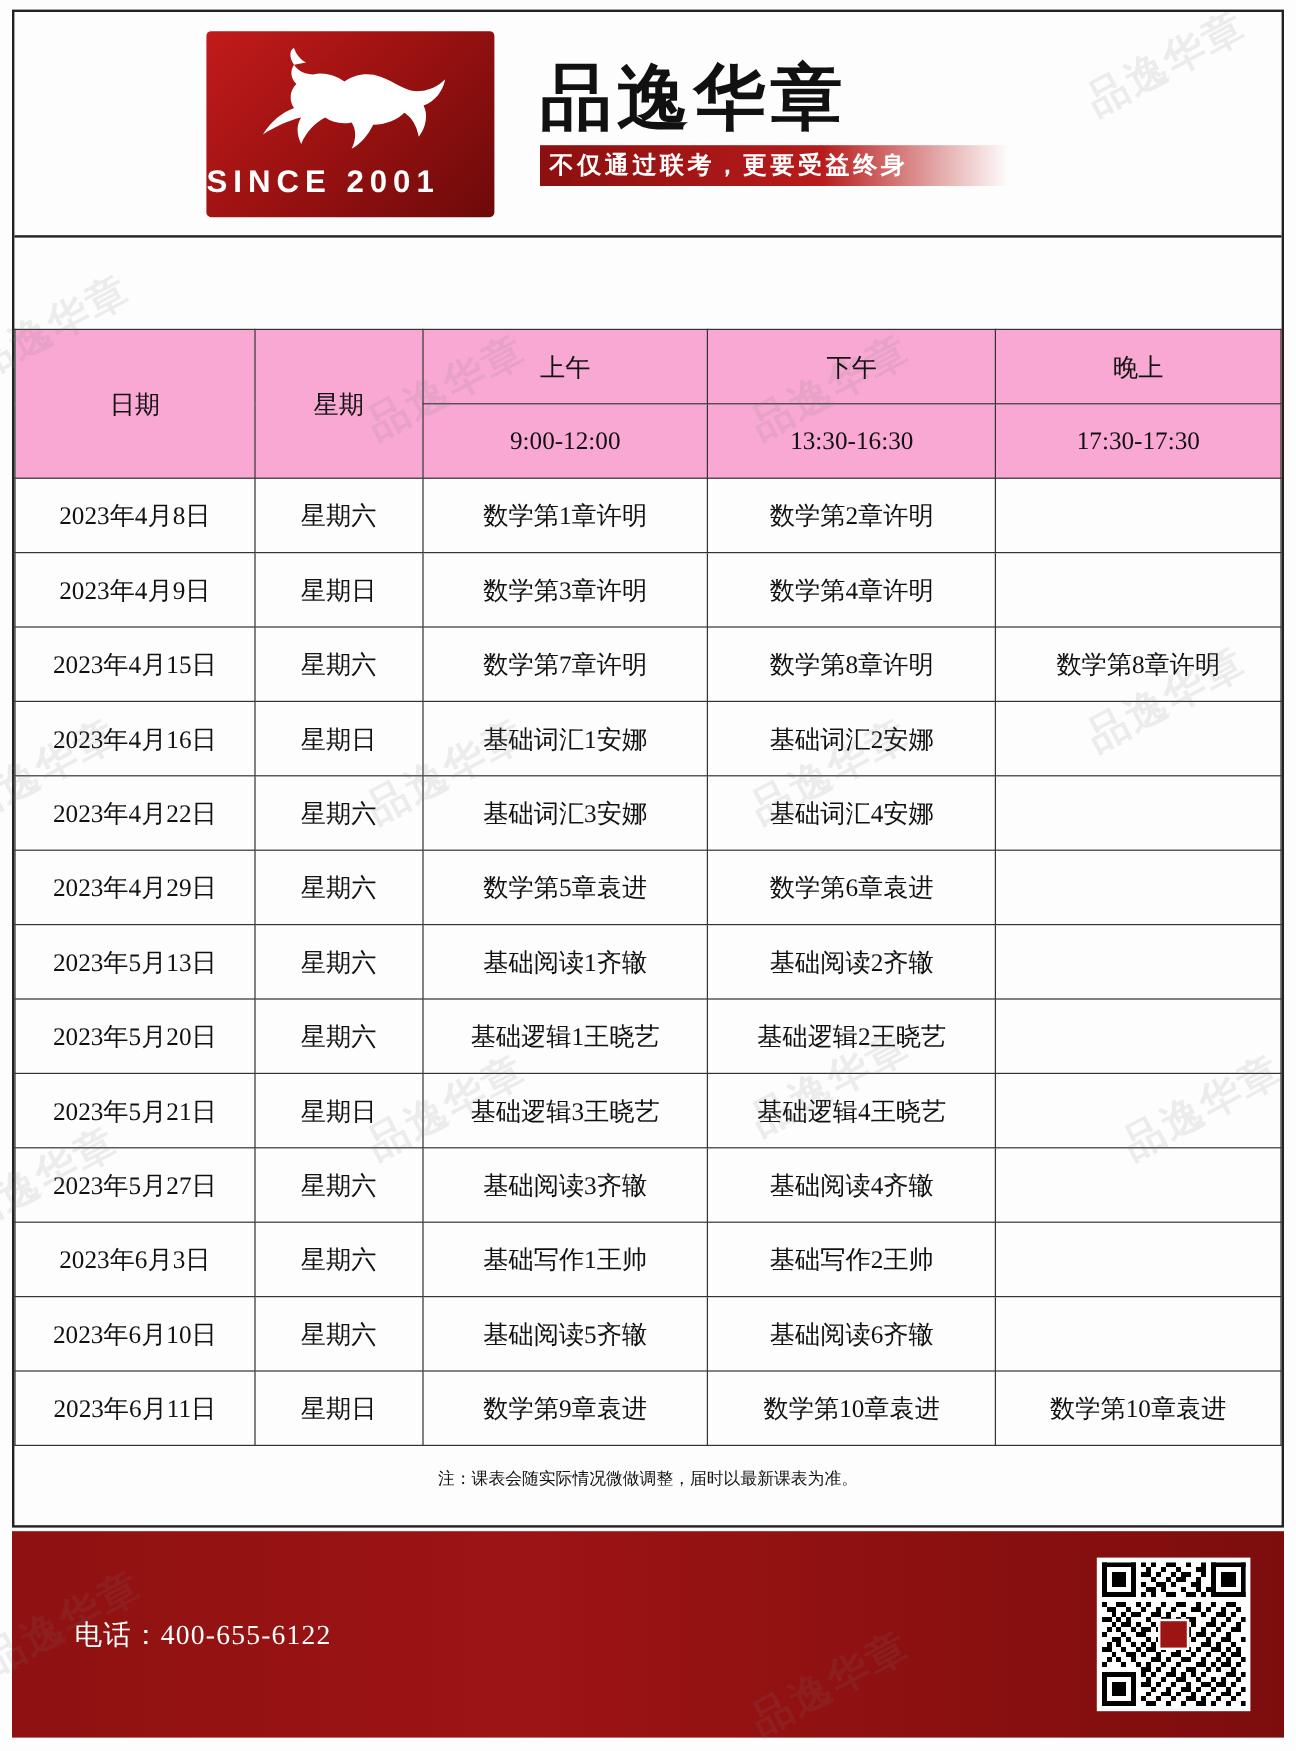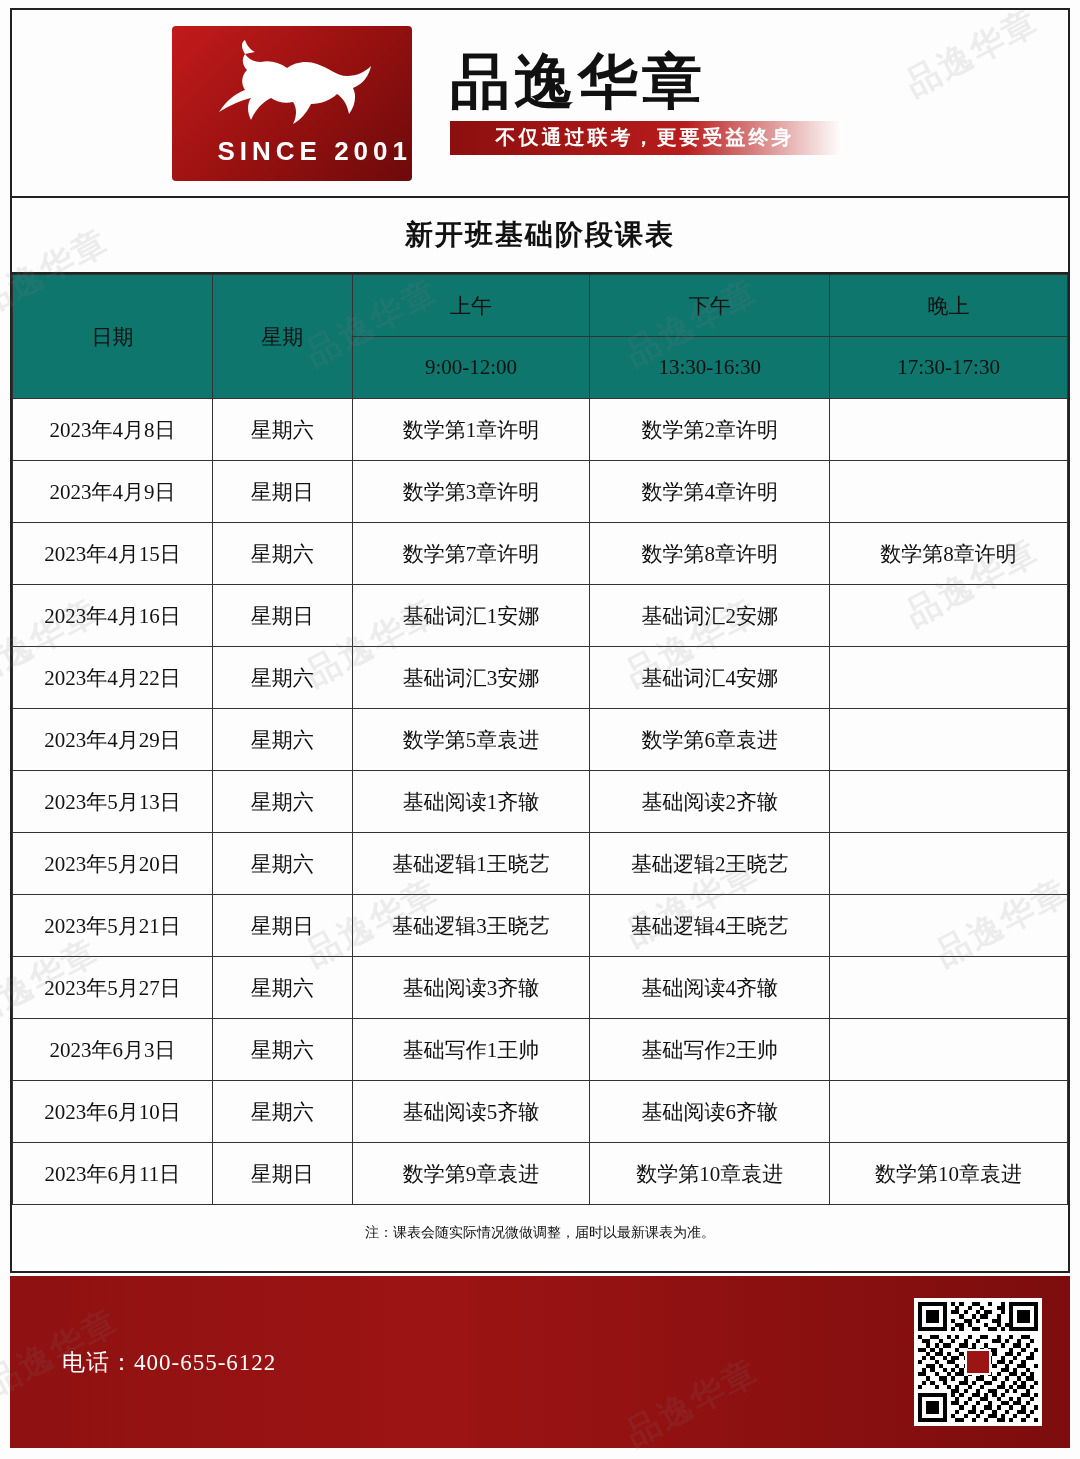--- a/index.html
+++ b/index.html
@@ -53,21 +53,21 @@
   }
   .logo-box {
     width: 240px; height: 155px;
     margin-left: 160px;
     background: radial-gradient(circle at 28% 35%, #b8module 0%, #a01010 0%, #7e0c0c 60%, #5e0808 100%);
     background: linear-gradient(135deg, #c21b1b 0%, #9e1212 45%, #6d0a0a 100%);
     border-radius: 4px;
     position: relative;
     display: flex;
     flex-direction: column;
-    align-items: flex-end;
+    align-items: flex-start;
     justify-content: flex-end;
     padding-bottom: 14px;
   }
   .horse {
     position: absolute;
     top: 14px; left: 50%;
     transform: translateX(-50%);
     width: 190px; height: 95px;
   }
   .since {
@@ -101,21 +101,20 @@
   }
   .brand-slogan {
     margin-top: 7px;
     background: linear-gradient(90deg, #8c0f0f 0%, #b81c1c 60%, #ffffff 100%);
     color: #fff;
     font-size: 20px;
     font-weight: bold;
     letter-spacing: 3px;
     padding: 3px 10px 4px 8px;
     width: 392px;
-    text-align: center;
   }
   
   .doc-title {
     position: absolute;
     left: 12px; top: 198px;
     width: 1056px; height: 76px;
     display: flex;
     align-items: center;
     justify-content: center;
     border-bottom: 2px solid #222;
@@ -137,21 +136,21 @@
   table.schedule td, table.schedule th {
     border: 1px solid #333;
     text-align: center;
     font-size: 21px;
     color: #111;
     font-weight: normal;
     padding: 0;
     height: 62px;
   }
   table.schedule thead th {
-    background: #0f766e;
+    background: #f9a8d4;
   }
   .col-date { width: 200px; }
   .col-week { width: 140px; }
   .col-am { width: 238px; }
   .col-pm { width: 240px; }
   .col-ev { width: 238px; }
   .hdr-main {
     font-size: 23px;
     height: 56px;
   }
@@ -238,21 +237,20 @@
         <path fill="#ffffff" d="M48 14 C44 8 44 2 48 0 C50 6 54 10 58 12 Z"></path>
       </svg>
       <div class="since">SINCE 2001</div>
     </div>
     <div class="brand">
       <div class="brand-cn">品逸华章</div>
       <div class="brand-slogan">不仅通过联考，更要受益终身</div>
     </div>
   </div>
 
-  <div class="doc-title">新开班基础阶段课表</div>
 
   <table class="schedule">
     <thead>
       <tr>
         <th class="col-date hdr-main" rowspan="2">日期</th>
         <th class="col-week hdr-main" rowspan="2">星期</th>
         <th class="col-am hdr-main">上午</th>
         <th class="col-pm hdr-main">下午</th>
         <th class="col-ev hdr-main">晚上</th>
       </tr>

